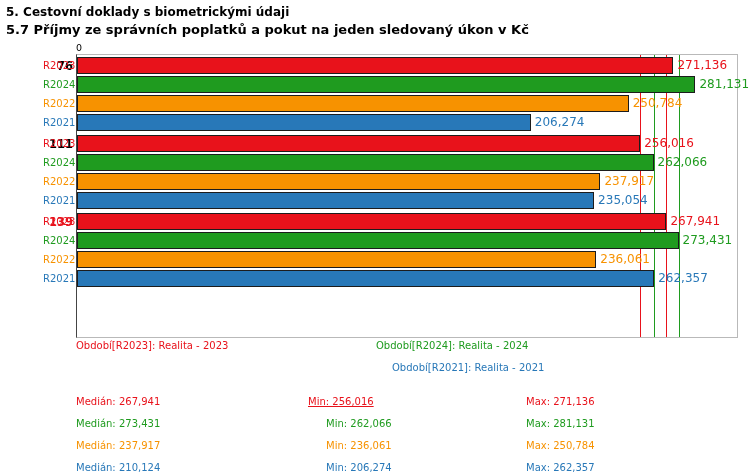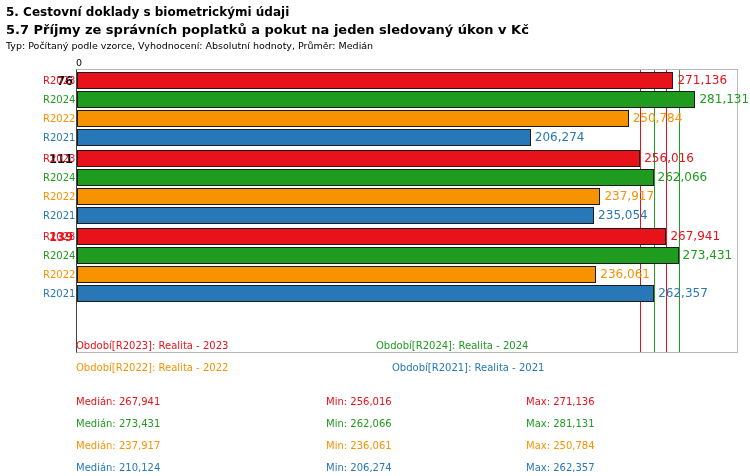--- a/index.html
+++ b/index.html
@@ -126,21 +126,20 @@
     font-size: 10px;
     white-space: nowrap;
   }
 </style>
 </head>
 <body>
 
 <div class="titles">
   <div class="title-main">5. Cestovní doklady s biometrickými údaji</div>
   <div class="title-sub">5.7 Příjmy ze správních poplatků a pokut na jeden sledovaný úkon v Kč</div>
-  <div class="title-meta">Typ: Počítaný podle vzorce, Vyhodnocení: Absolutní hodnoty, Průměr: Medián</div>
 </div>
 
 <div class="plot-wrap">
   <div class="axis-zero-label">0</div>
   <div class="plot" id="plot">
       <div class="vline" style="left: 563.235px; background: rgb(232, 18, 27);"></div>
       <div class="vline" style="left: 576.545px; background: rgb(31, 155, 31);"></div>
       <div class="vline" style="left: 589.47px; background: rgb(232, 18, 27);"></div>
       <div class="vline" style="left: 601.548px; background: rgb(31, 155, 31);"></div>
       <div class="grouplabel" style="left: -74px; top: 4px; color: rgb(0, 0, 0);">76</div>
@@ -205,27 +204,26 @@
         <div class="bar" style="width: 577.185px; background: rgb(40, 120, 184);"></div>
         <div class="rowname" style="color: rgb(40, 120, 184); left: -34px;">R2021</div>
         <div class="value-out" style="left: 581.185px; color: rgb(40, 120, 184);">262,357</div>
       </div>
     </div>
 </div>
 
 <div class="legend" id="legend">
     <div class="legend-item" style="left: 76px; top: 0px; color: rgb(232, 18, 27);">Období[R2023]: Realita - 2023</div>
     <div class="legend-item" style="left: 376px; top: 0px; color: rgb(31, 155, 31);">Období[R2024]: Realita - 2024</div>
-    <div class="legend-item" style="left: 76px; top: 22px; color: rgb(247, 146, 0);">Období[R2022]: Realita - 2022</div>
     <div class="legend-item" style="left: 392px; top: 22px; color: rgb(40, 120, 184);">Období[R2021]: Realita - 2021</div>
   </div>
 
 <div class="stats" id="stats">
     <div class="stat" style="left: 76px; top: 0px; color: rgb(232, 18, 27);">Medián: 267,941</div>
-    <div class="stat" style="left: 326px; top: 0px; color: rgb(232, 18, 27);">Min: 256,016</div>
+    <div class="stat" style="left: 308px; top: 0px; color: rgb(232, 18, 27); text-decoration: underline;">Min: 256,016</div>
     <div class="stat" style="left: 526px; top: 0px; color: rgb(232, 18, 27);">Max: 271,136</div>
     <div class="stat" style="left: 76px; top: 22px; color: rgb(31, 155, 31);">Medián: 273,431</div>
     <div class="stat" style="left: 326px; top: 22px; color: rgb(31, 155, 31);">Min: 262,066</div>
     <div class="stat" style="left: 526px; top: 22px; color: rgb(31, 155, 31); text-align: center;">Max: 281,131</div>
     <div class="stat" style="left: 76px; top: 44px; color: rgb(247, 146, 0);">Medián: 237,917</div>
     <div class="stat" style="left: 326px; top: 44px; color: rgb(247, 146, 0);">Min: 236,061</div>
     <div class="stat" style="left: 526px; top: 44px; color: rgb(247, 146, 0);">Max: 250,784</div>
     <div class="stat" style="left: 76px; top: 66px; color: rgb(40, 120, 184);">Medián: 210,124</div>
     <div class="stat" style="left: 326px; top: 66px; color: rgb(40, 120, 184);">Min: 206,274</div>
     <div class="stat" style="left: 526px; top: 66px; color: rgb(40, 120, 184);">Max: 262,357</div>

